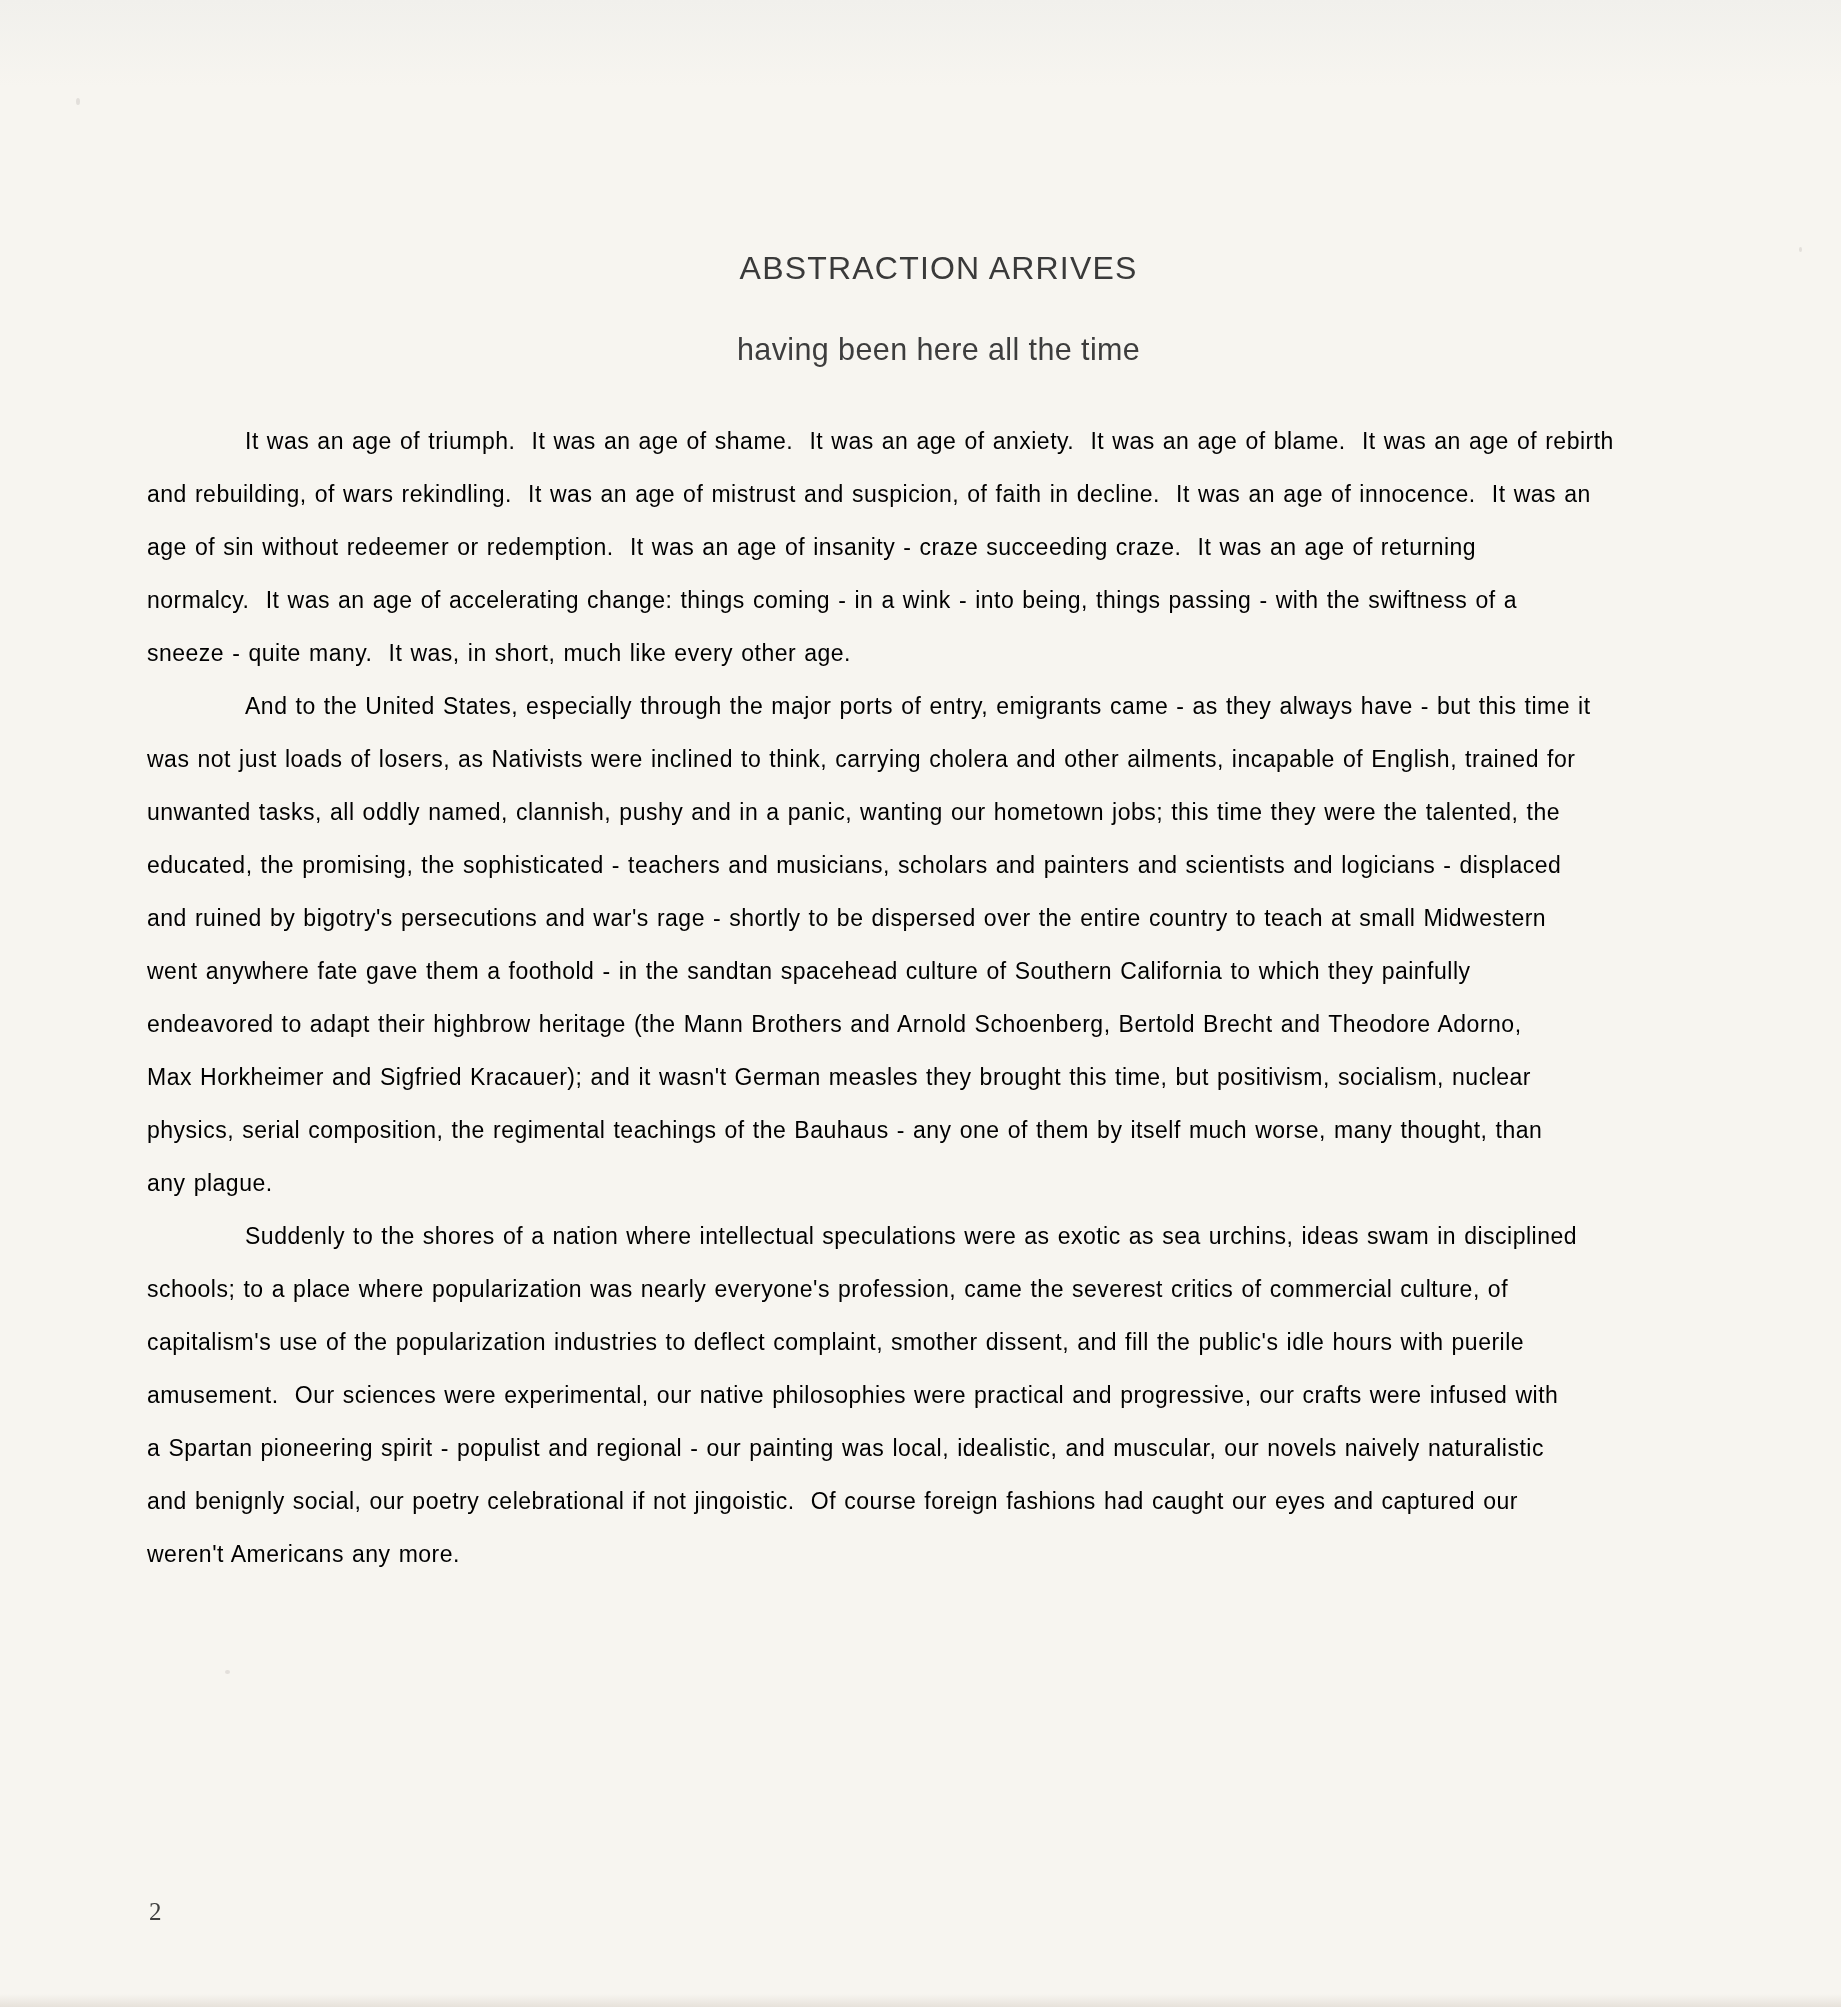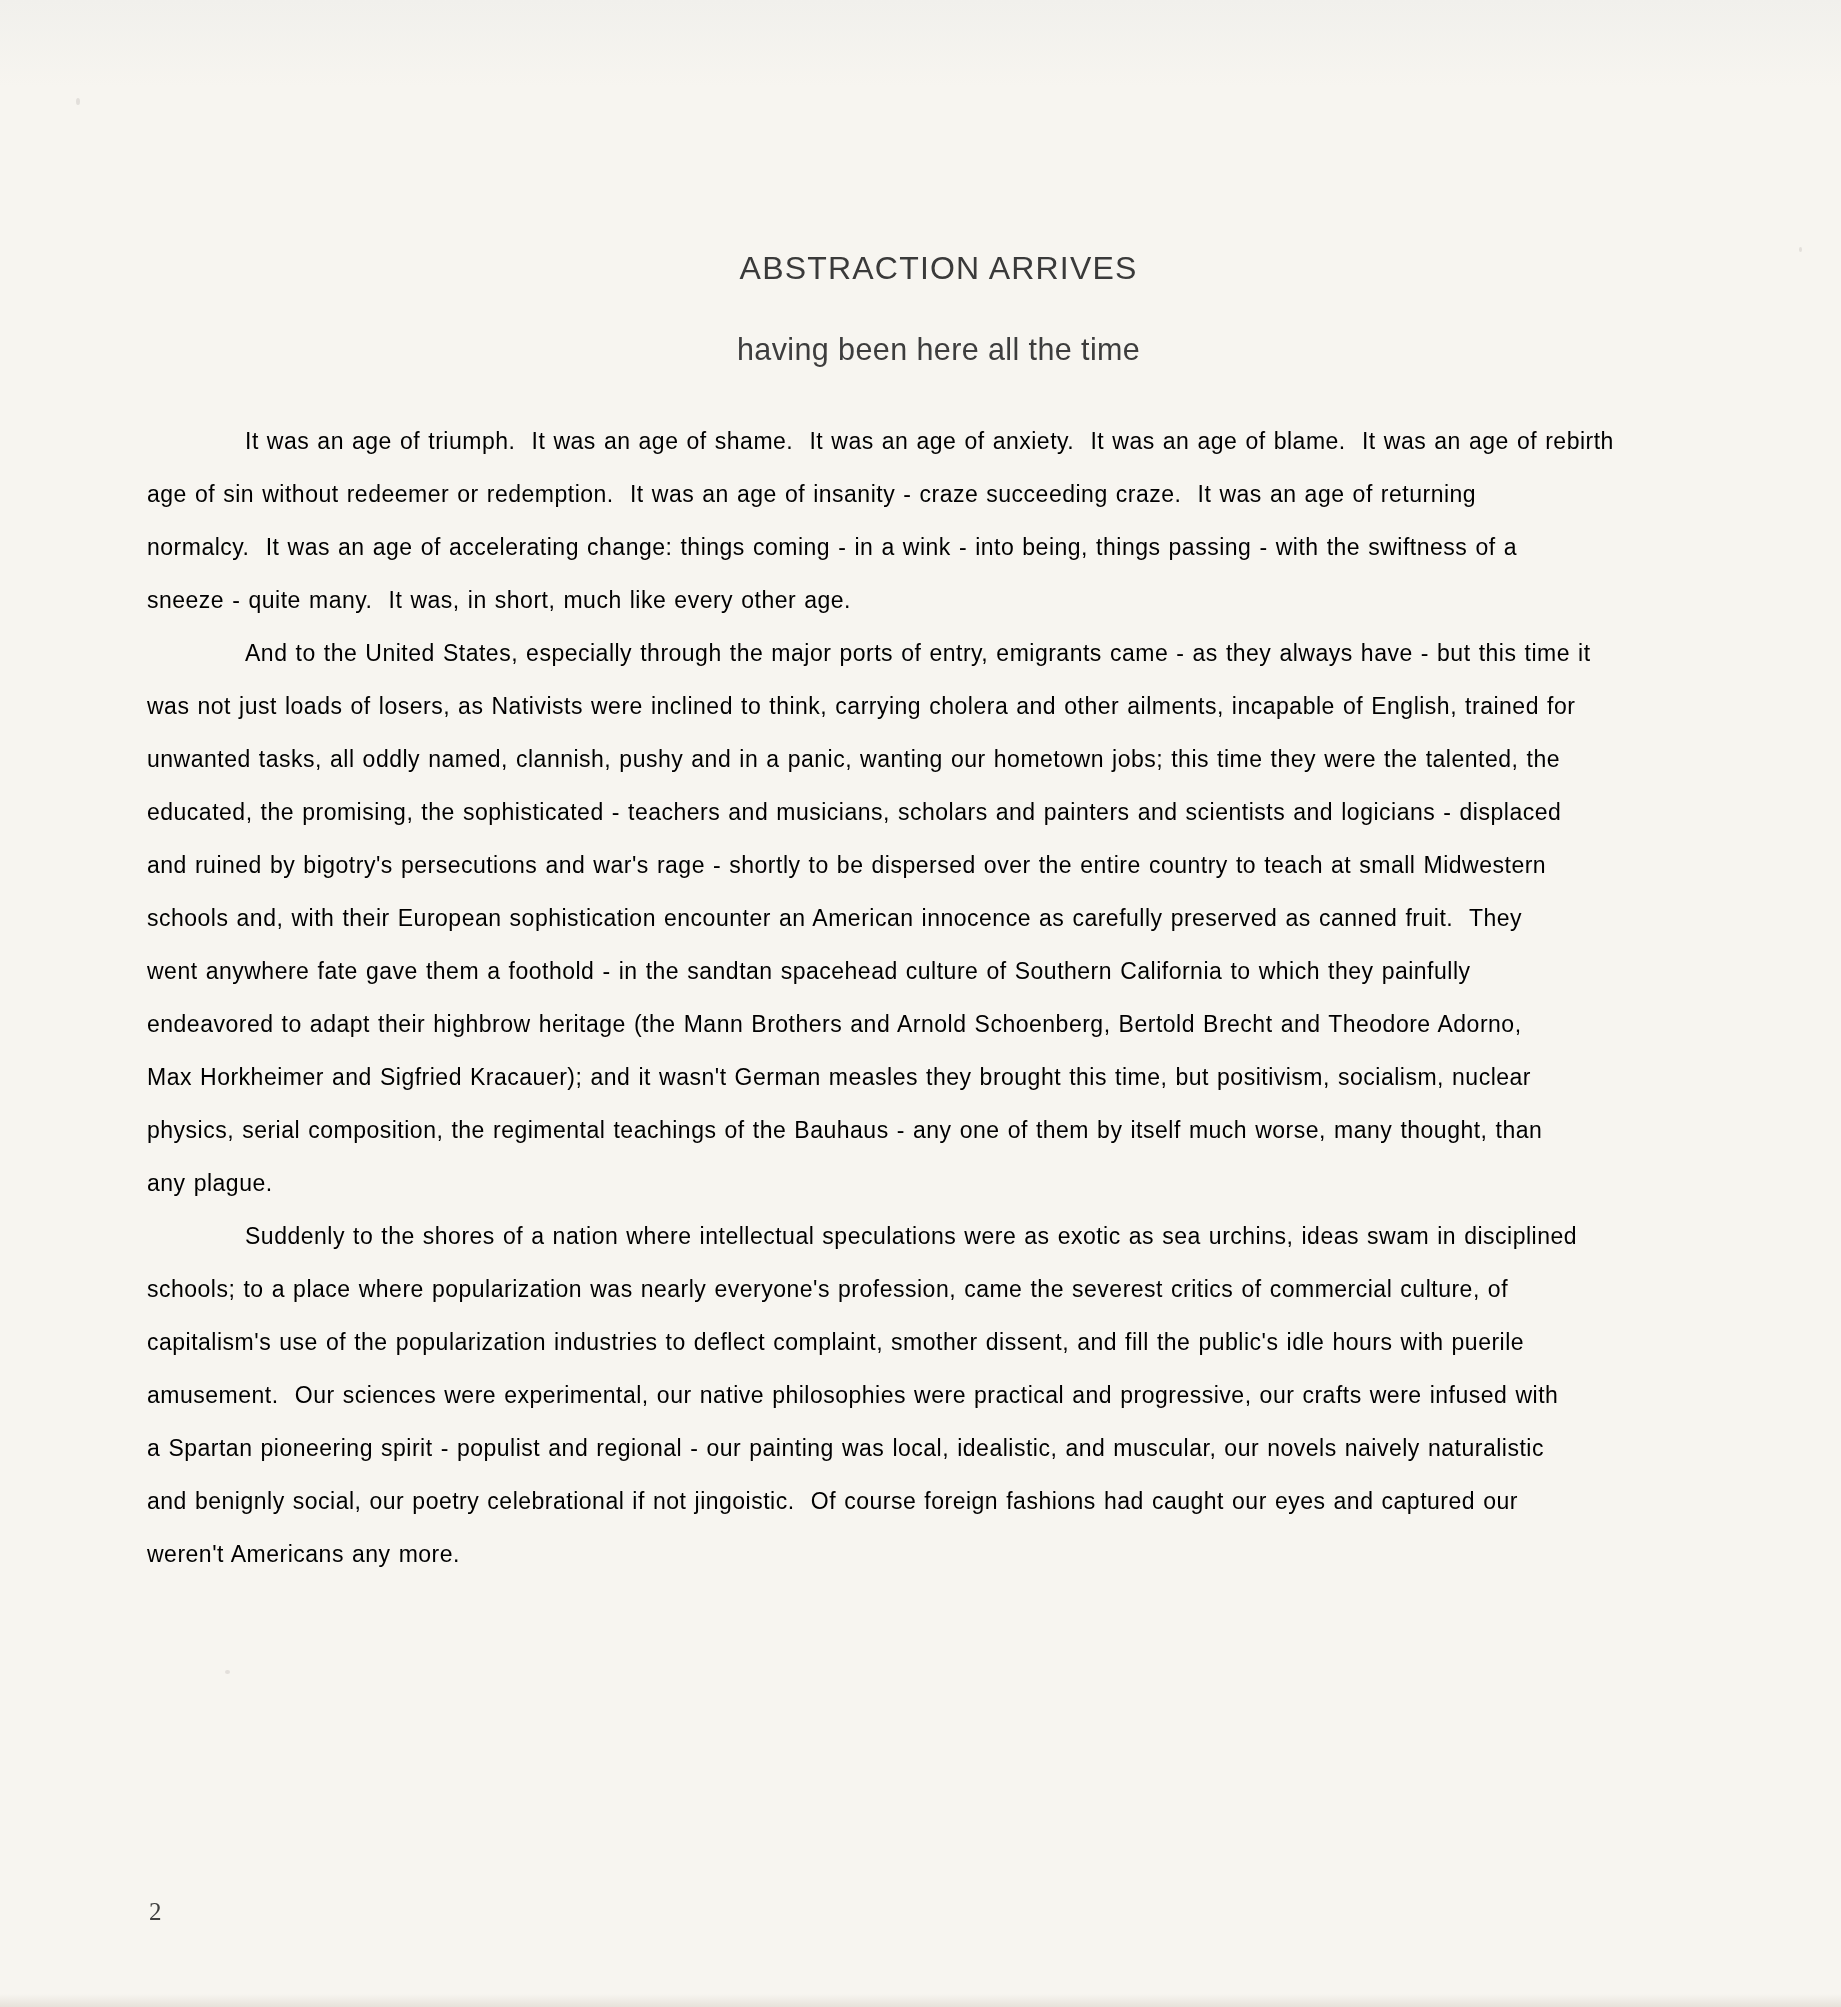--- a/index.html
+++ b/index.html
@@ -94,29 +94,29 @@
 
   <div class="top-shade"></div>
 
   <div class="heading">
     <div class="title">ABSTRACTION ARRIVES</div>
     <div class="subtitle">having been here all the time</div>
   </div>
 
   <div class="body-text">
       <div class="line first">It was an age of triumph.  It was an age of shame.  It was an age of anxiety.  It was an age of blame.  It was an age of rebirth</div>
+      <div class="line">and rebuilding, of wars rekindling.  It was an age of mistrust and suspicion, of faith in decline.  It was an age of innocence.  It was an</div>
       <div class="line">age of sin without redeemer or redemption.  It was an age of insanity - craze succeeding craze.  It was an age of returning</div>
       <div class="line">normalcy.  It was an age of accelerating change: things coming - in a wink - into being, things passing - with the swiftness of a</div>
       <div class="line">sneeze - quite many.  It was, in short, much like every other age.</div>
       <div class="line first">And to the United States, especially through the major ports of entry, emigrants came - as they always have - but this time it</div>
       <div class="line">was not just loads of losers, as Nativists were inclined to think, carrying cholera and other ailments, incapable of English, trained for</div>
       <div class="line">unwanted tasks, all oddly named, clannish, pushy and in a panic, wanting our hometown jobs; this time they were the talented, the</div>
       <div class="line">educated, the promising, the sophisticated - teachers and musicians, scholars and painters and scientists and logicians - displaced</div>
       <div class="line">and ruined by bigotry's persecutions and war's rage - shortly to be dispersed over the entire country to teach at small Midwestern</div>
-      <div class="line">schools and, with their European sophistication encounter an American innocence as carefully preserved as canned fruit.  They</div>
       <div class="line">went anywhere fate gave them a foothold - in the sandtan spacehead culture of Southern California to which they painfully</div>
       <div class="line">endeavored to adapt their highbrow heritage (the Mann Brothers and Arnold Schoenberg, Bertold Brecht and Theodore Adorno,</div>
       <div class="line">Max Horkheimer and Sigfried Kracauer); and it wasn't German measles they brought this time, but positivism, socialism, nuclear</div>
       <div class="line">physics, serial composition, the regimental teachings of the Bauhaus - any one of them by itself much worse, many thought, than</div>
       <div class="line">any plague.</div>
       <div class="line first">Suddenly to the shores of a nation where intellectual speculations were as exotic as sea urchins, ideas swam in disciplined</div>
       <div class="line">schools; to a place where popularization was nearly everyone's profession, came the severest critics of commercial culture, of</div>
       <div class="line">capitalism's use of the popularization industries to deflect complaint, smother dissent, and fill the public's idle hours with puerile</div>
       <div class="line">amusement.  Our sciences were experimental, our native philosophies were practical and progressive, our crafts were infused with</div>
       <div class="line">a Spartan pioneering spirit - populist and regional - our painting was local, idealistic, and muscular, our novels naively naturalistic</div>

